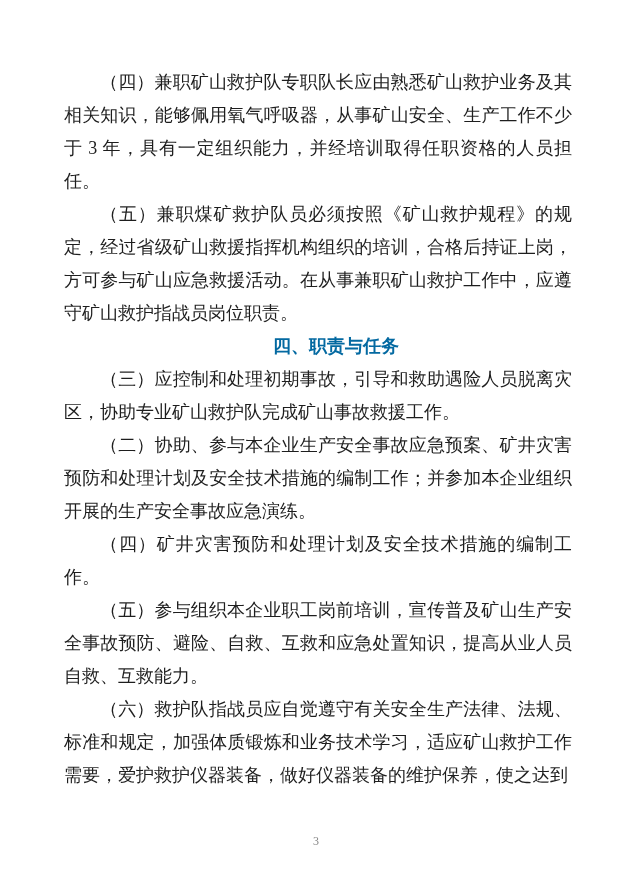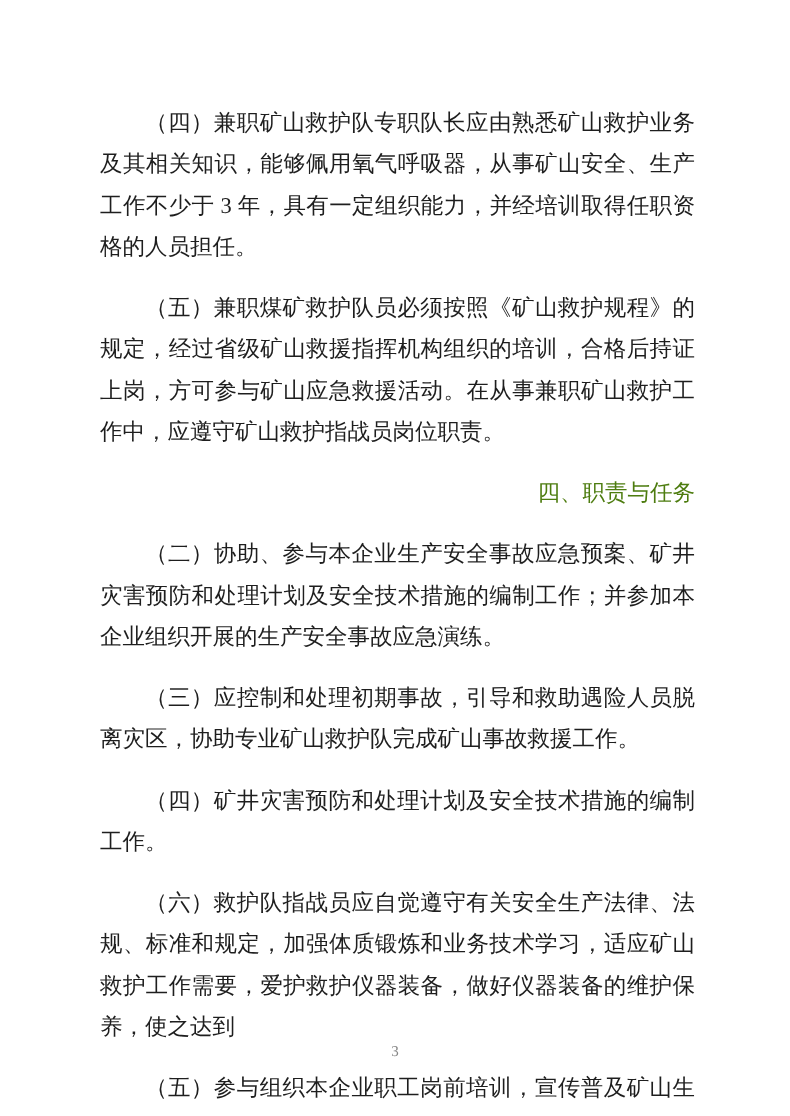--- a/index.html
+++ b/index.html
@@ -15,34 +15,34 @@
     overflow: hidden;
     font-family: "Liberation Serif", "DejaVu Serif", serif;
   }
   .doc-body {
     position: absolute;
     left: 64px;
     top: 66px;
     width: 508px;
   }
   .doc-body p {
-    margin: 16px;
+    margin: 0;
     padding: 0;
     font-size: 18px;
     line-height: 33px;
     color: #1e1e1e;
     text-align: justify;
     text-justify: inter-character;
     text-indent: 2em;
     letter-spacing: 0;
   }
   .doc-body p.heading {
-    font-weight: 400;
-    color: #4d7c0f;
-    text-align: right;
+    font-weight: 700;
+    color: #0369a1;
+    text-align: center;
   }
   .page-number {
     position: absolute;
     bottom: 45px;
     left: 0;
     width: 100%;
     text-align: center;
     font-size: 12px;
     line-height: 14px;
     color: #858585;
@@ -51,20 +51,20 @@
 </style>
 </head>
 <body>
 
 <div class="page">
   <div class="doc-body">
 
   <p class="body-para">（四）兼职矿山救护队专职队长应由熟悉矿山救护业务及其相关知识，能够佩用氧气呼吸器，从事矿山安全、生产工作不少于 3 年，具有一定组织能力，并经培训取得任职资格的人员担任。</p>
       <p class="body-para">（五）兼职煤矿救护队员必须按照《矿山救护规程》的规定，经过省级矿山救援指挥机构组织的培训，合格后持证上岗，方可参与矿山应急救援活动。在从事兼职矿山救护工作中，应遵守矿山救护指战员岗位职责。</p>
       <p class="heading">四、职责与任务</p>
+      <p class="body-para">（三）应控制和处理初期事故，引导和救助遇险人员脱离灾区，协助专业矿山救护队完成矿山事故救援工作。</p>
       <p class="body-para">（二）协助、参与本企业生产安全事故应急预案、矿井灾害预防和处理计划及安全技术措施的编制工作；并参加本企业组织开展的生产安全事故应急演练。</p>
-      <p class="body-para">（三）应控制和处理初期事故，引导和救助遇险人员脱离灾区，协助专业矿山救护队完成矿山事故救援工作。</p>
       <p class="body-para">（四）矿井灾害预防和处理计划及安全技术措施的编制工作。</p>
+      <p class="body-para">（五）参与组织本企业职工岗前培训，宣传普及矿山生产安全事故预防、避险、自救、互救和应急处置知识，提高从业人员自救、互救能力。</p>
       <p class="body-para">（六）救护队指战员应自觉遵守有关安全生产法律、法规、标准和规定，加强体质锻炼和业务技术学习，适应矿山救护工作需要，爱护救护仪器装备，做好仪器装备的维护保养，使之达到</p>
-      <p class="body-para">（五）参与组织本企业职工岗前培训，宣传普及矿山生产安全事故预防、避险、自救、互救和应急处置知识，提高从业人员自救、互救能力。</p>
     </div>
   <div class="page-number">3</div>
 </div>
 
 </body></html>

